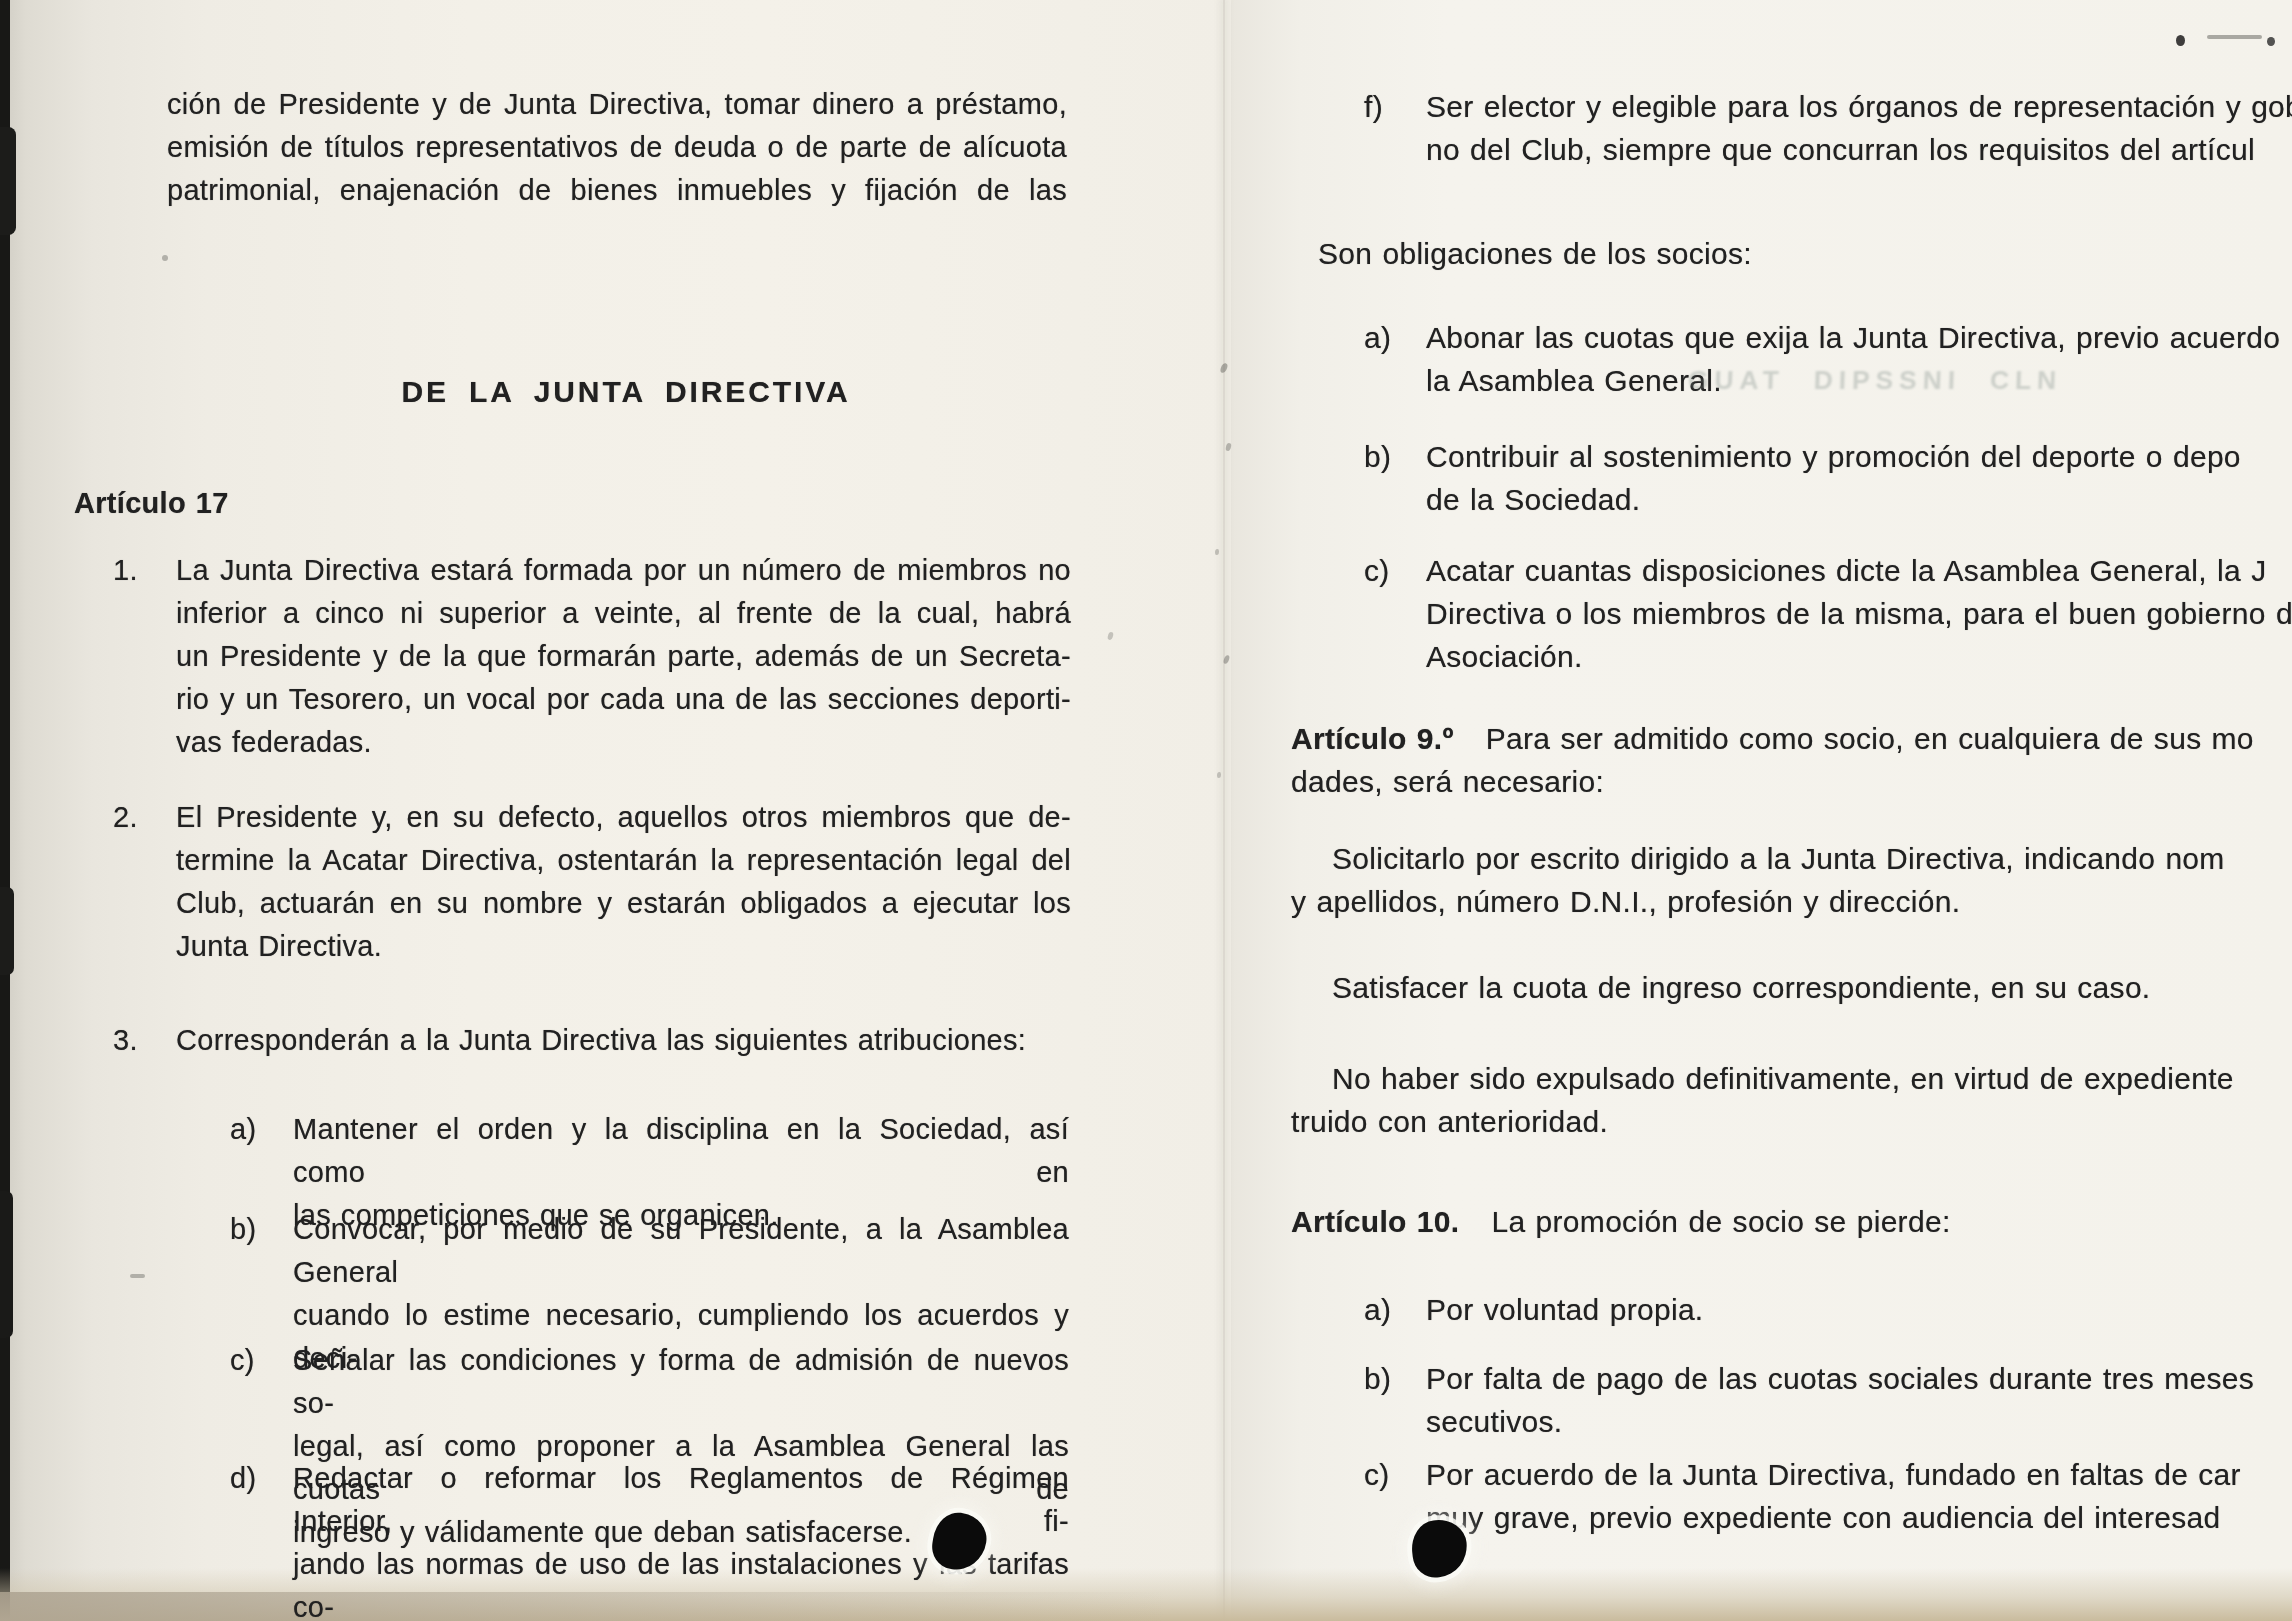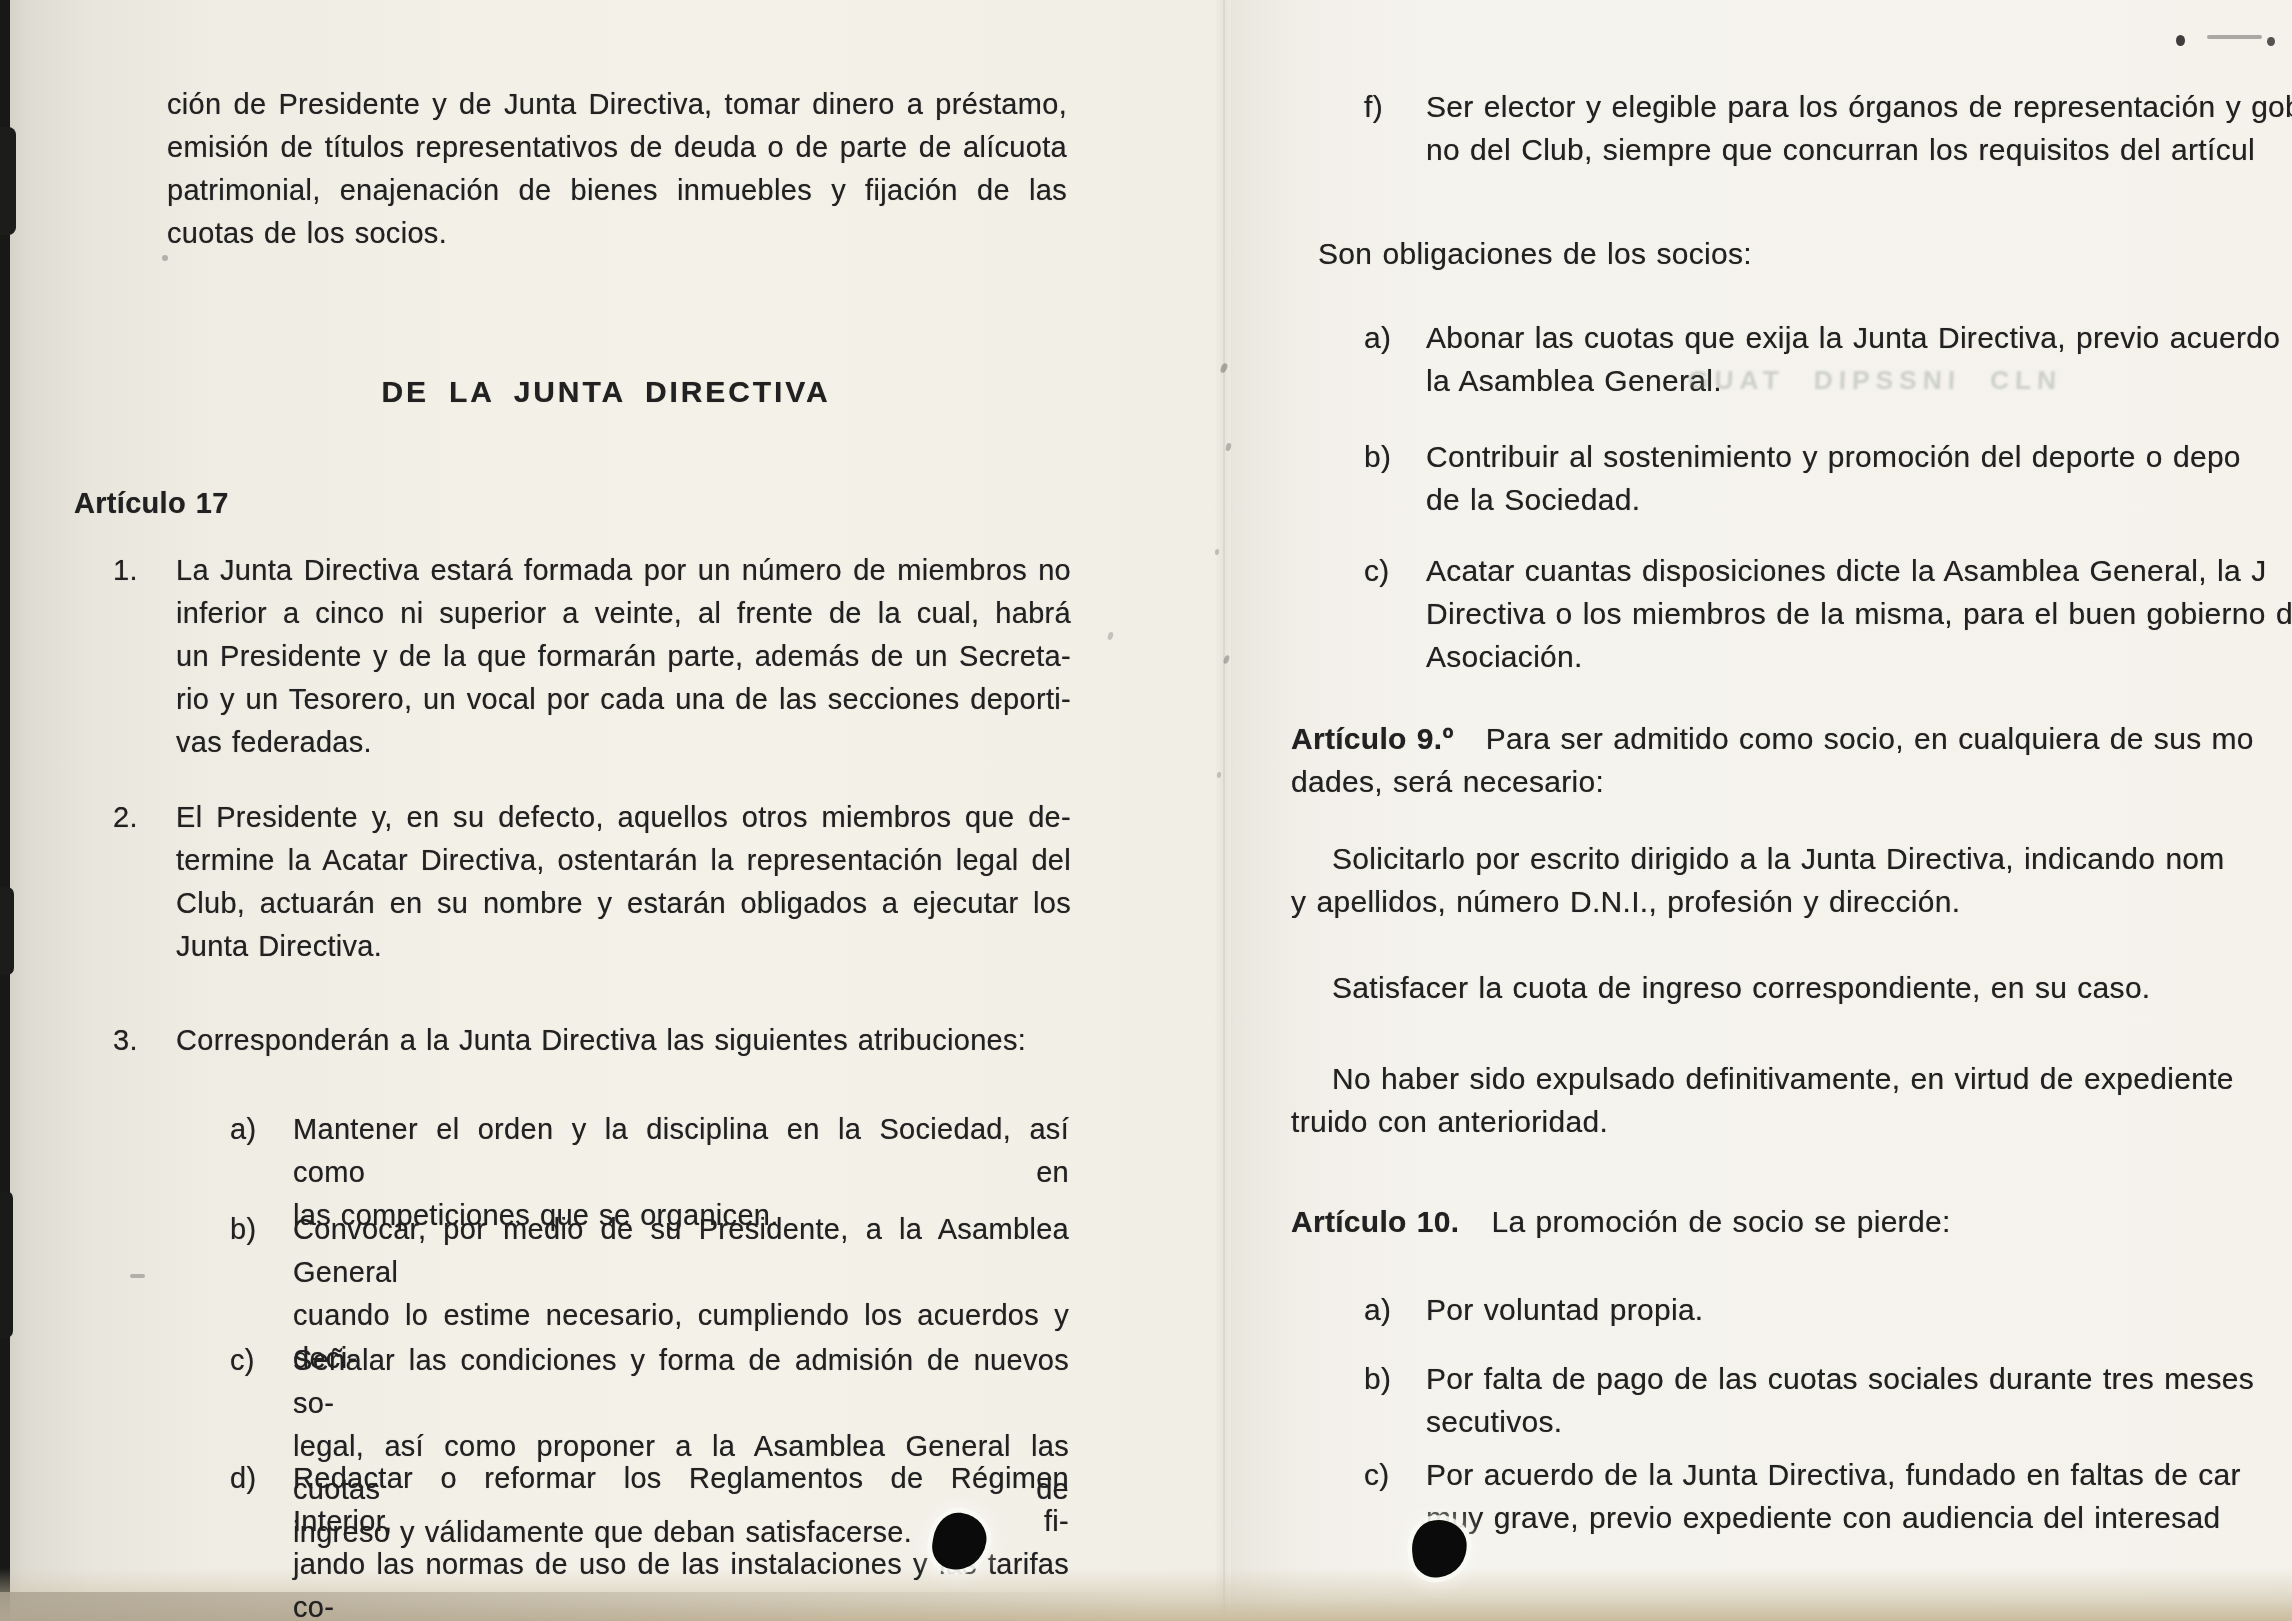--- a/index.html
+++ b/index.html
@@ -90,24 +90,23 @@
   <div class="speck sp6"></div>
   <div class="speck sp7"></div>
   <div class="speck sp8"></div>
 
   <div>
 
     <div class="txt" style="left:167px;top:83px;width:900px;">
       <div class="jl">ción de Presidente y de Junta Directiva, tomar dinero a préstamo,</div>
       <div class="jl">emisión de títulos representativos de deuda o de parte de alícuota</div>
       <div class="jl">patrimonial, enajenación de bienes inmuebles y fijación de las</div>
-      <div>cuotas de los socios.</div>
-    </div>
-
-    <div class="txt heading" style="left:156px;top:370px;width:900px;">DE LA JUNTA DIRECTIVA</div>
+    </div>
+
+    <div class="txt heading" style="left:176px;top:370px;width:900px;">DE LA JUNTA DIRECTIVA</div>
 
     <div class="txt bold" style="left:74px;top:482px;">Artículo 17</div>
 
     <div class="txt item" style="left:113px;top:549px;width:958px;">
       <div class="marker">1.</div>
       <div class="lines">
         <div class="jl">La Junta Directiva estará formada por un número de miembros no</div>
         <div class="jl">inferior a cinco ni superior a veinte, al frente de la cual, habrá</div>
         <div class="jl">un Presidente y de la que formarán parte, además de un Secreta-</div>
         <div class="jl">rio y un Tesorero, un vocal por cada una de las secciones deporti-</div>

